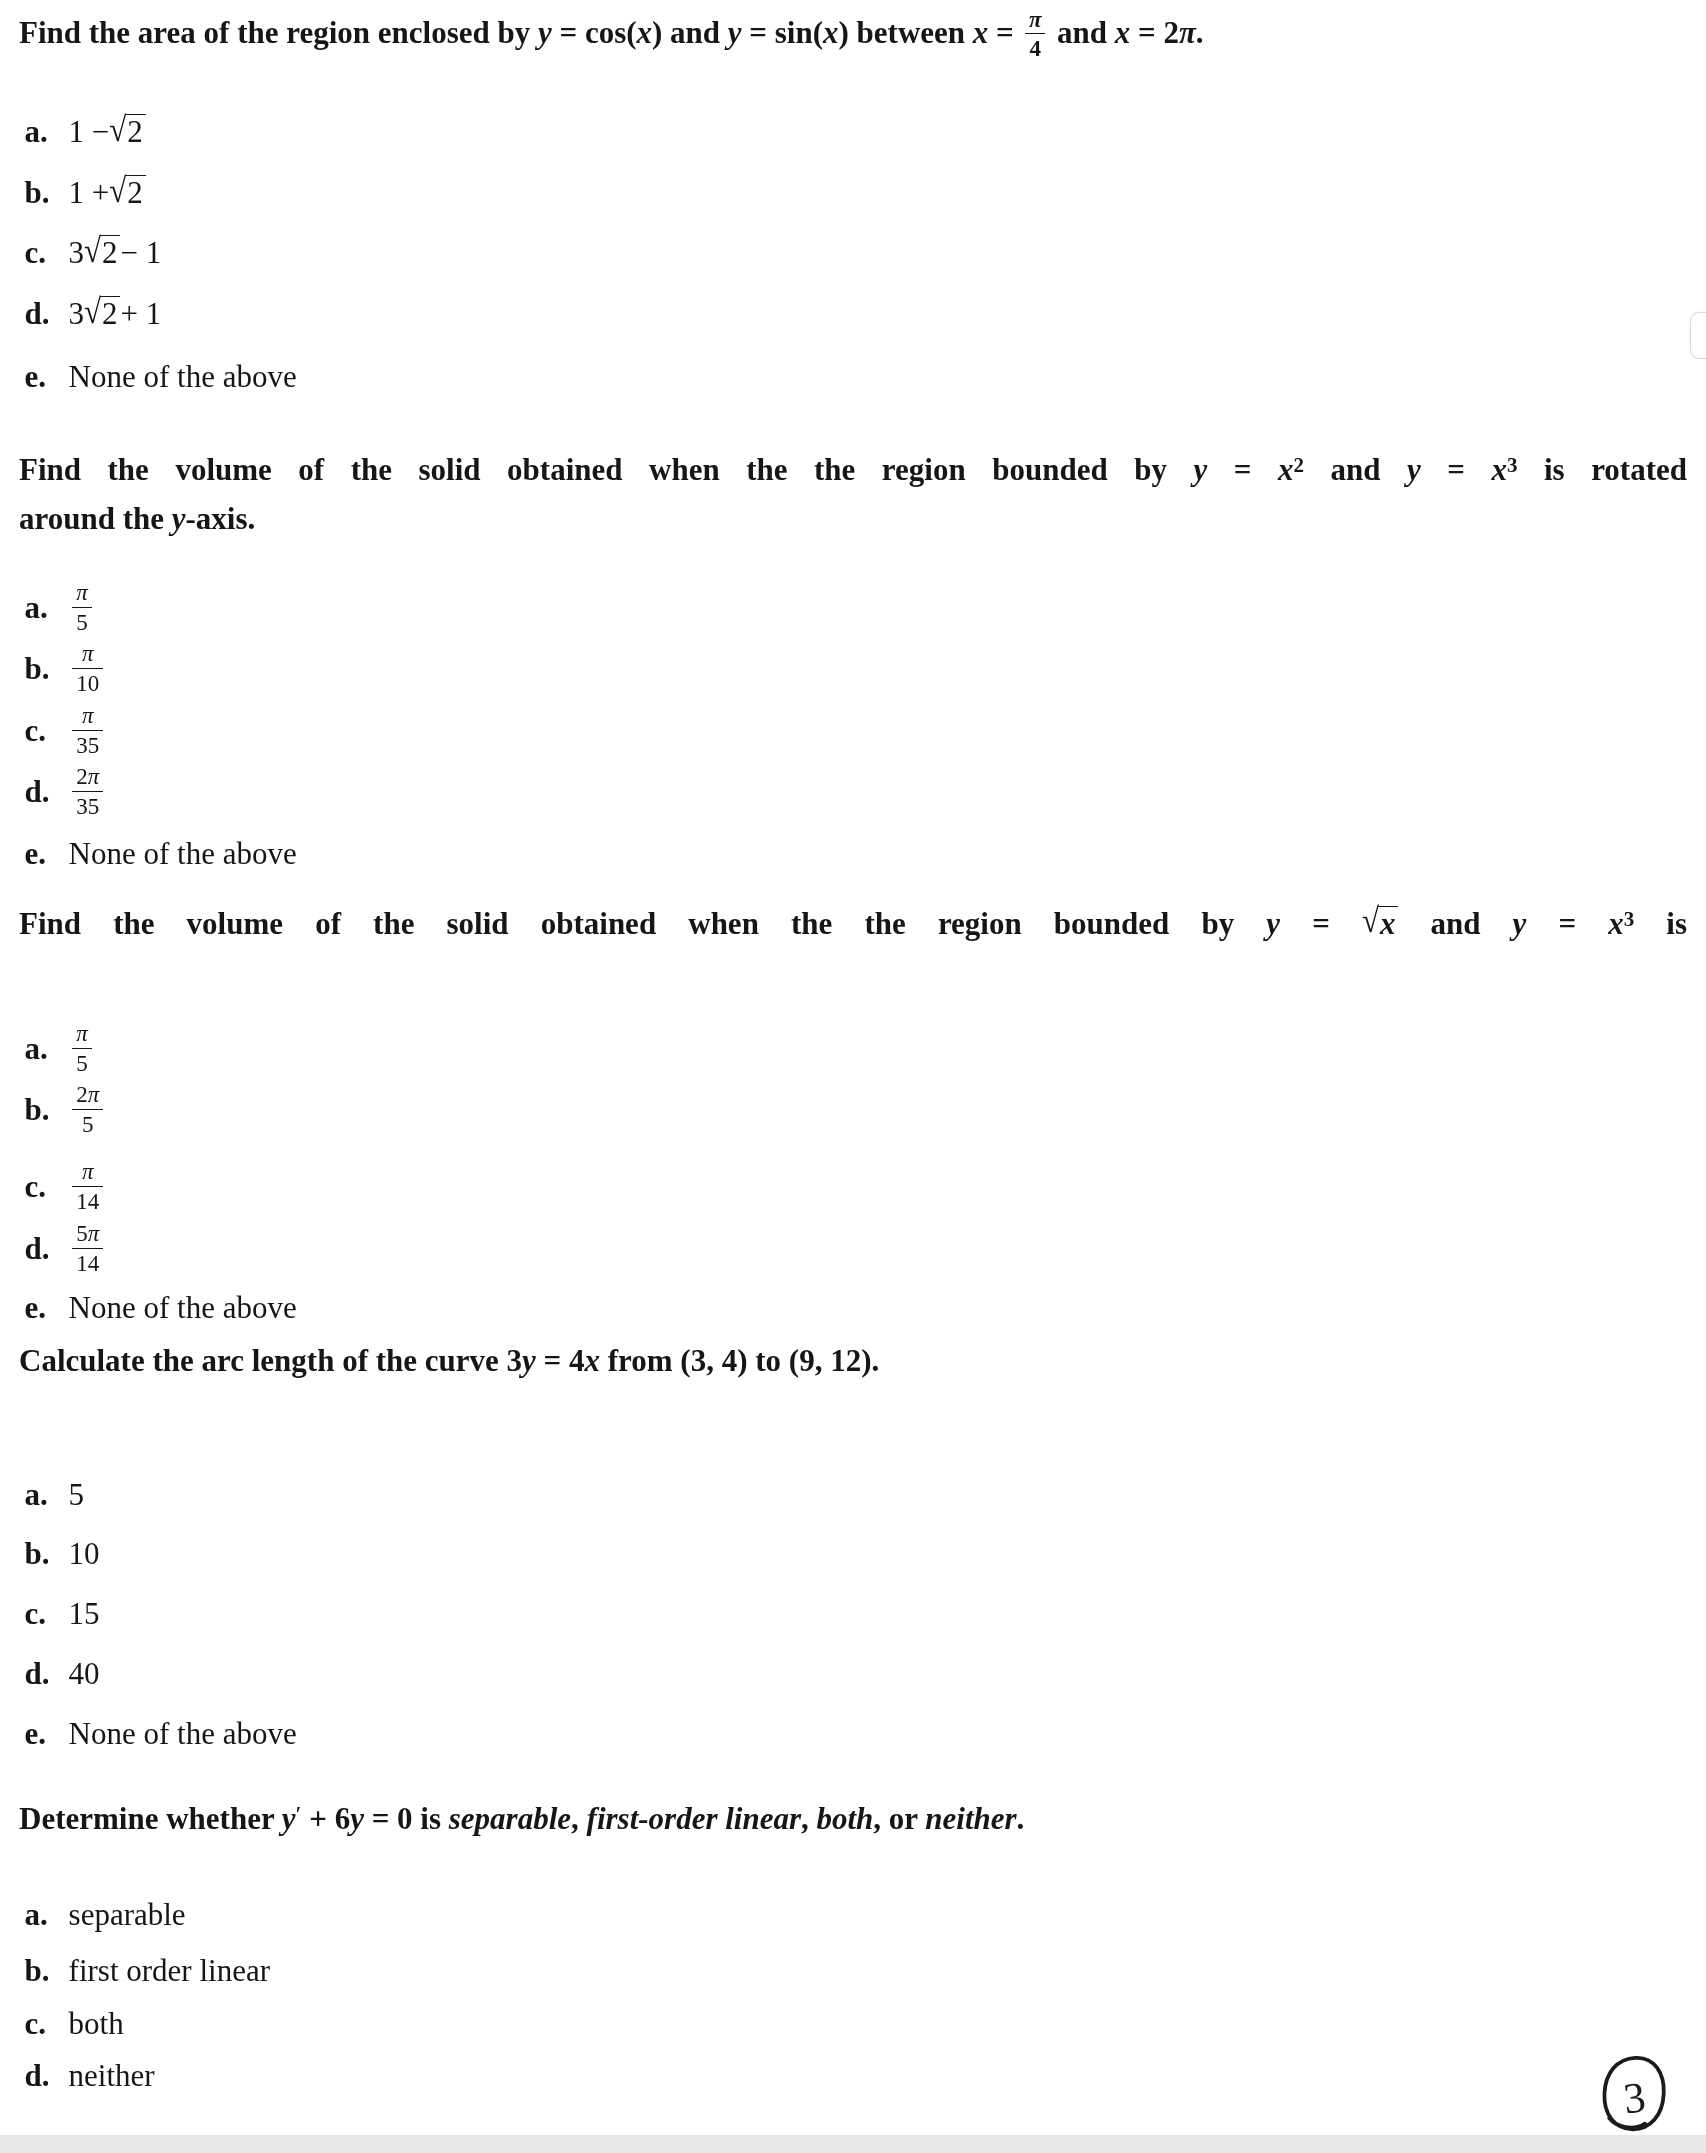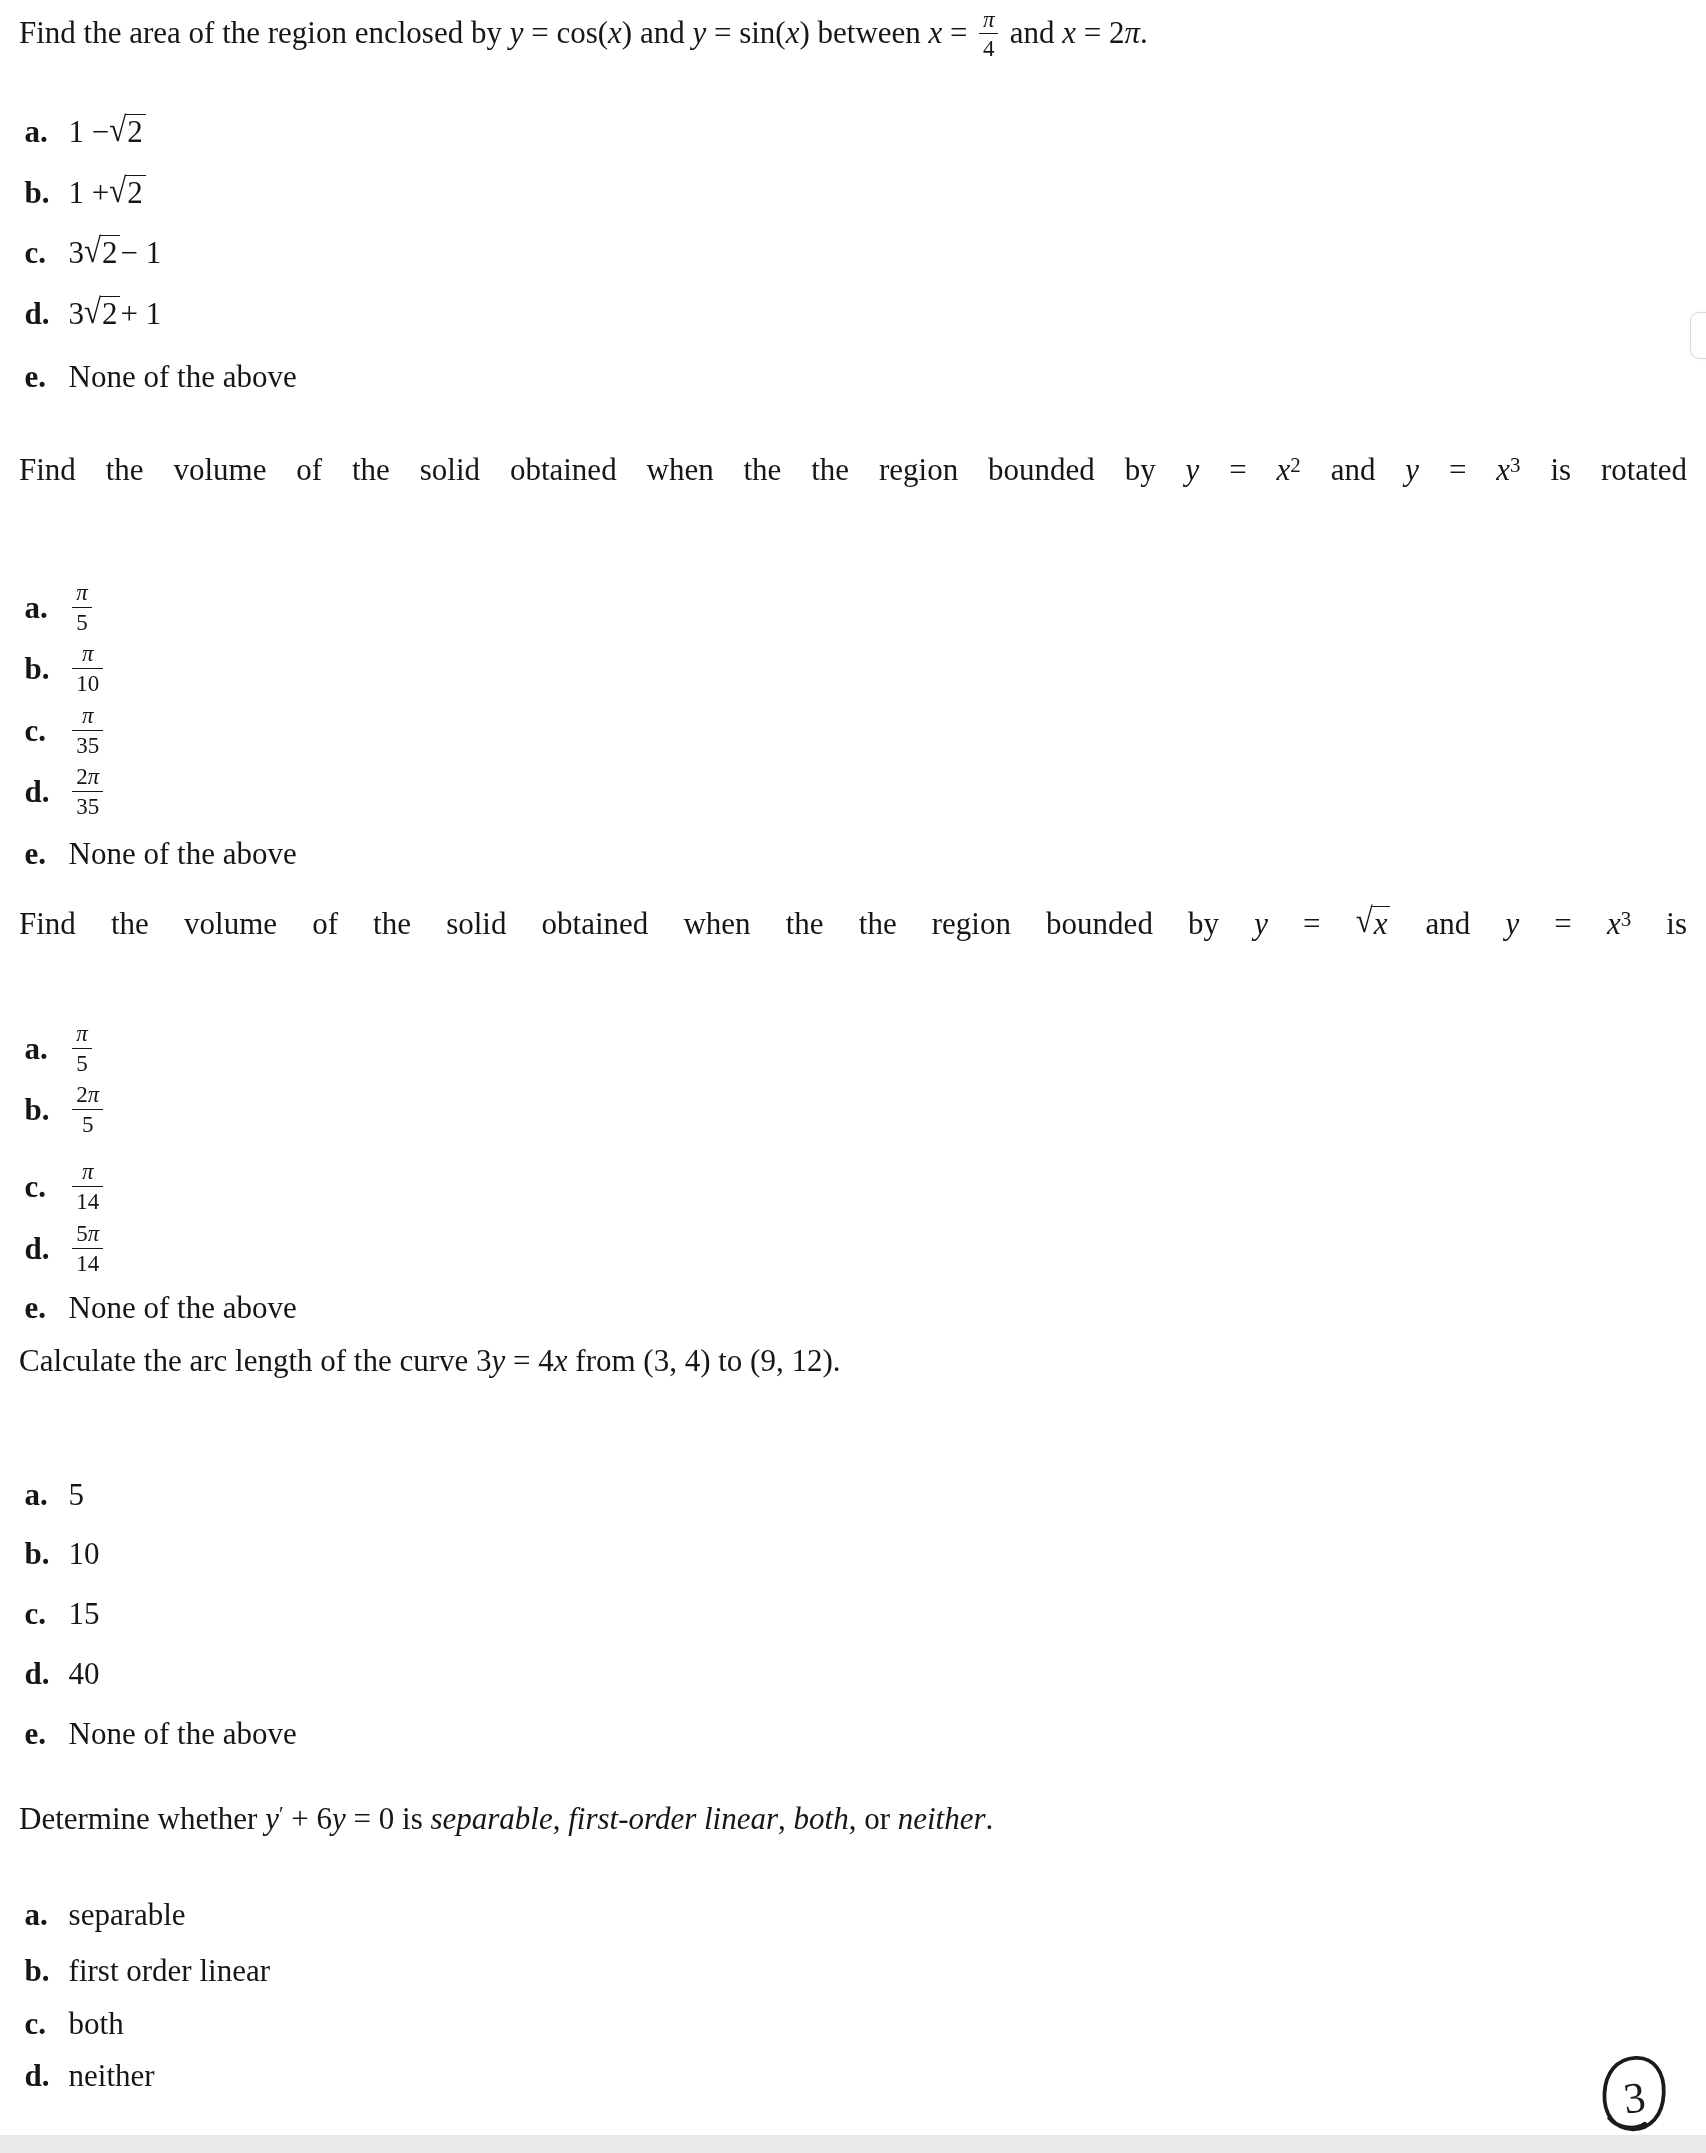--- a/index.html
+++ b/index.html
@@ -6,21 +6,21 @@
   body{
     width:1706px;height:2154px;
     background:#ffffff;
     position:relative;
     overflow:hidden;
     font-family:"Liberation Serif", serif;
     font-size:31px;
     color:#161616;
   }
   .q{position:absolute;left:19px;width:1668px;}
-  .qline{line-height:49px;}
+  .qline{line-height:49px;font-weight:bold;}
   .qline.just{text-align:justify;text-align-last:justify;}
   .opt{
     position:absolute;left:24.6px;
     height:49px;
     display:flex;align-items:center;
     white-space:nowrap;
   }
   .olabel{font-weight:bold;display:inline-block;width:44px;flex:0 0 44px;}
   .ocontent{display:inline-flex;align-items:center;}
   
@@ -69,20 +69,21 @@
   <span class="olabel">d.</span>
   <span class="ocontent">3<span class="sqrt"><span class="sqs">√</span><span class="sqr">2</span></span> + 1</span>
 </div>
 <div class="opt" style="top:352px">
   <span class="olabel">e.</span>
   <span class="ocontent">None of the above</span>
 </div>
 
 <div class="q" style="top:445px">
   <div class="qline just">Find the volume of the solid obtained when the the region bounded by <i class="mv">y</i> = <i class="mv">x</i><sup class="sp">2</sup> and <i class="mv">y</i> = <i class="mv">x</i><sup class="sp">3</sup> is rotated</div>
+  <div class="qline">around the <i class="mv">y</i>-axis.</div>
 </div>
 <div class="opt" style="top:583px">
   <span class="olabel">a.</span>
   <span class="ocontent">
       <span class="frac">
         <span class="fn"><i class="mv">π</i></span>
         <span class="fd">5</span>
       </span>
     </span>
 </div>

